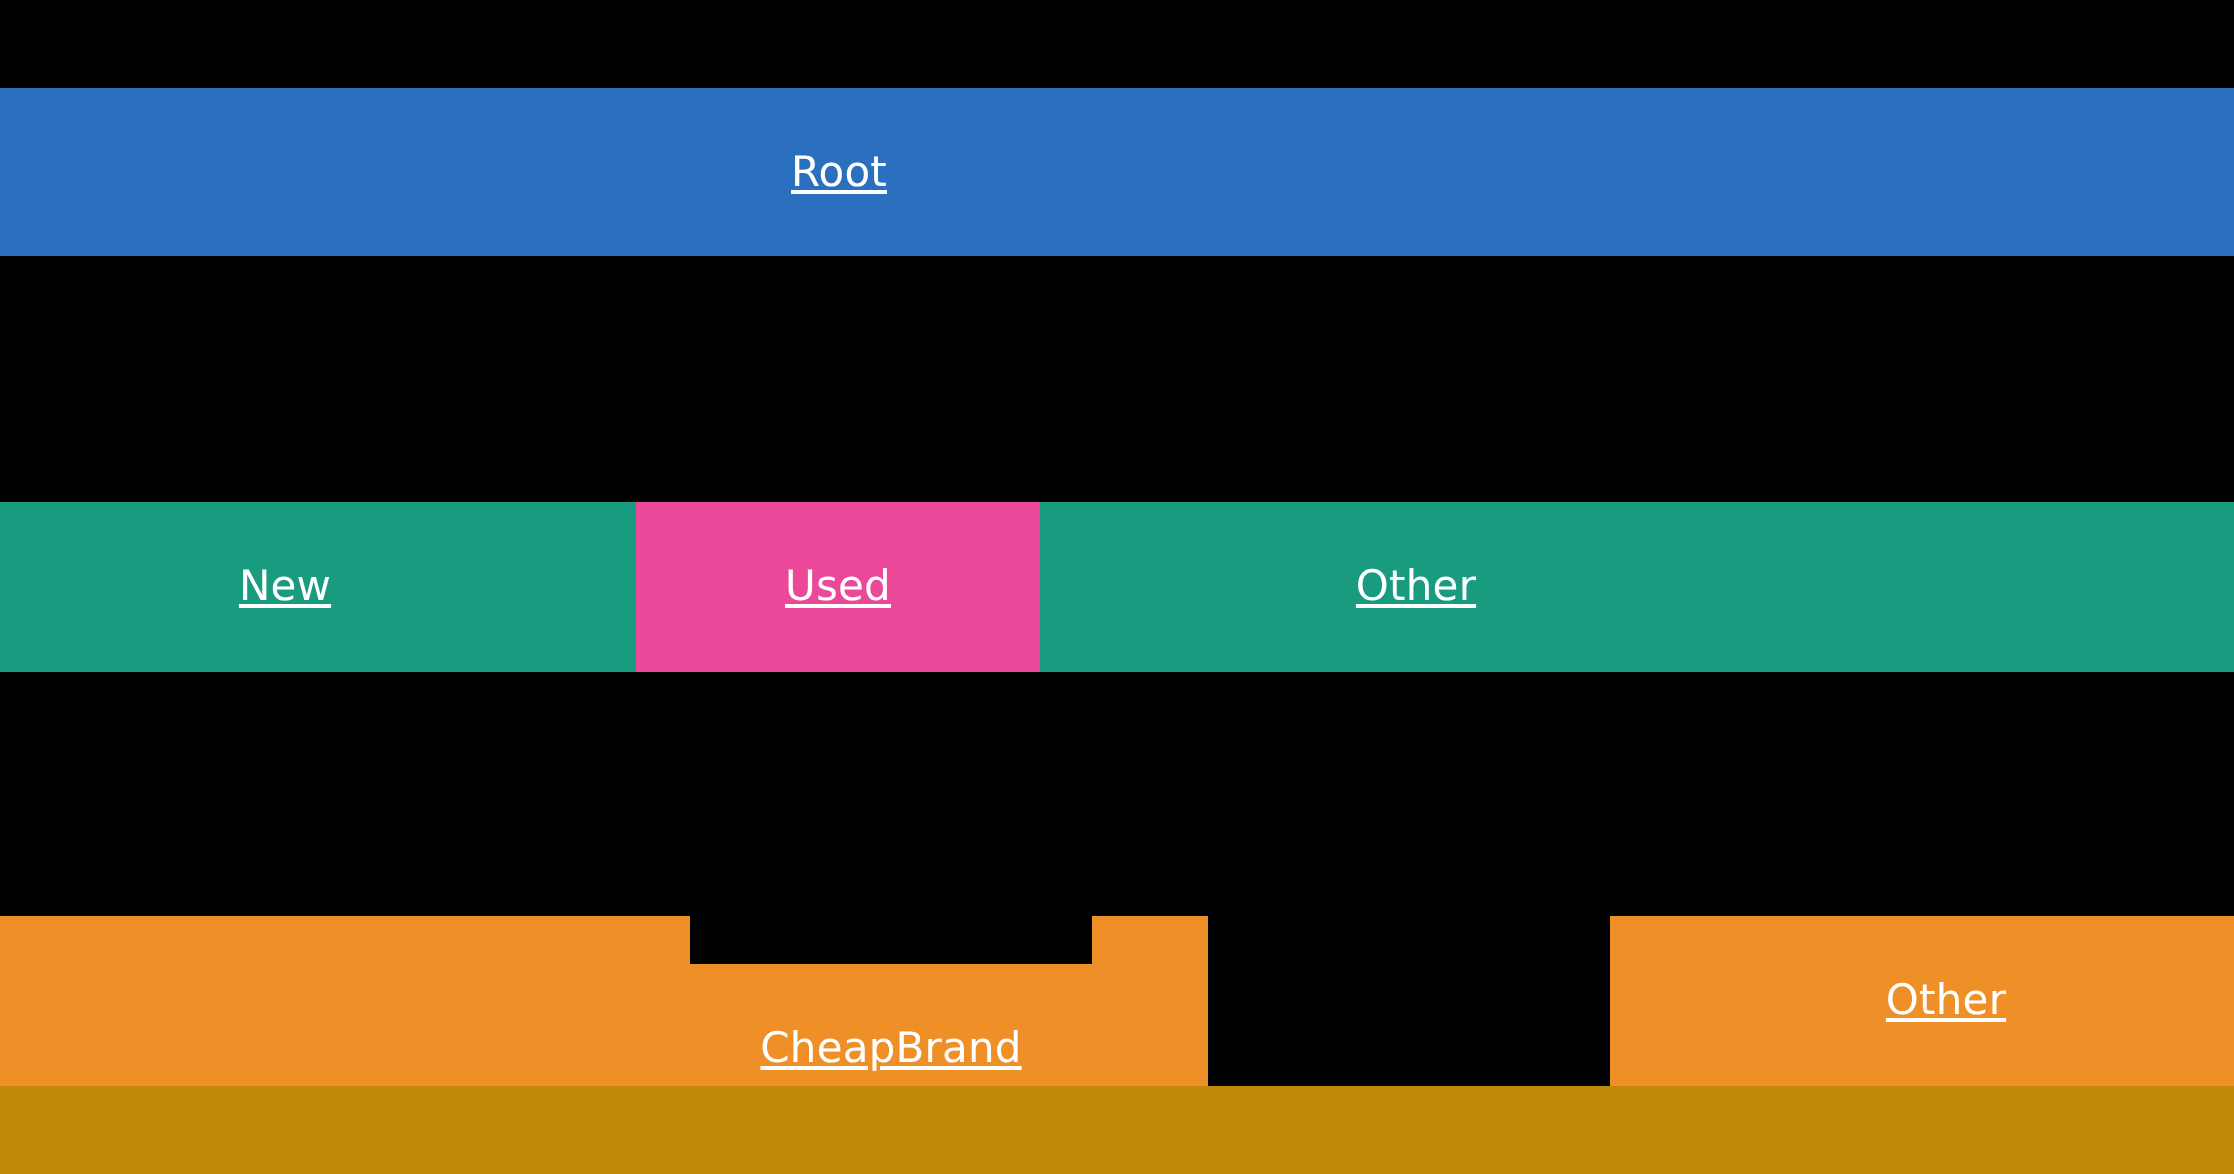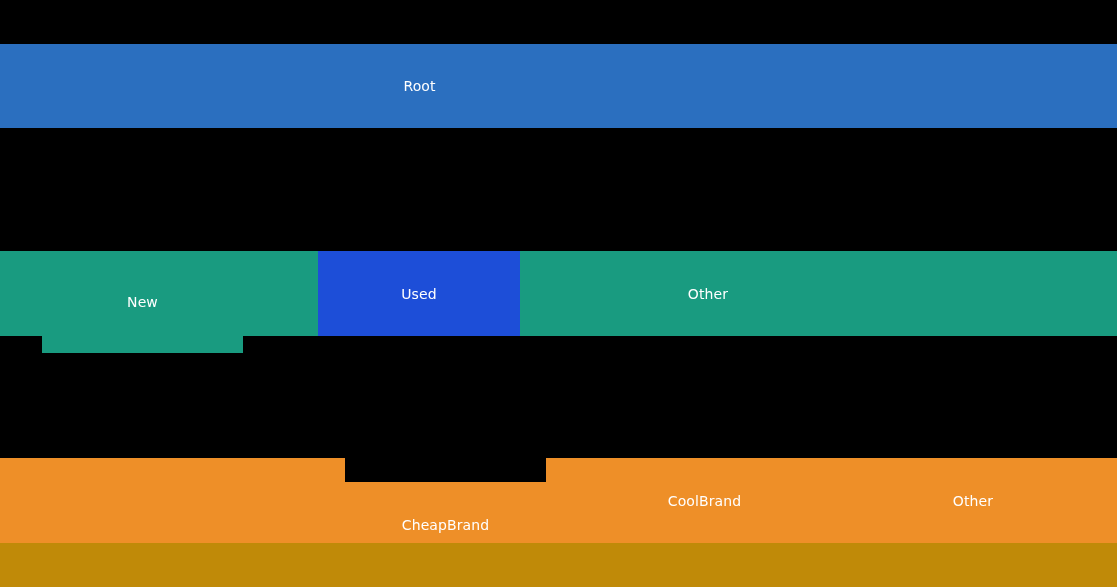--- a/index.html
+++ b/index.html
@@ -37,59 +37,57 @@
     font-size: 21px;
     font-family: "DejaVu Sans", sans-serif;
     line-height: 1;
     white-space: nowrap;
     letter-spacing: 0.1px;
   }
   .icicle-node .node-label {
     display: block;
     text-align: center;
     color: #ffffff;
-    font-size: 14px;
+    font-size: 21px;
+    text-decoration: underline;
   }
 </style>
 </head>
 <body>
 
 <div id="chart-root" style="background: rgb(0, 0, 0);">
 
 <div class="icicle-row" style="top: 44px; height: 84px;">
       <div class="icicle-node no-label" style="left: 0px; width: 318px; height: 84px; background: rgb(43, 111, 191);"></div>
       <div class="icicle-node" style="left: 318px; width: 203px; height: 84px; background: rgb(43, 111, 191);">
         <span class="node-label">Root</span>
       </div>
       <div class="icicle-node no-label" style="left: 521px; width: 596px; height: 84px; background: rgb(43, 111, 191);"></div>
     </div>
     <div class="icicle-row" style="top: 251px; height: 85px;">
       <div class="icicle-node no-label" style="left: 0px; width: 42px; height: 85px; background: rgb(25, 155, 128);"></div>
-      <div class="icicle-node" style="left: 42px; width: 201px; height: 102px; background: rgb(25, 155, 128);">
+      <div class="icicle-node" style="left: 42px; width: 201px; height: 85px; background: rgb(25, 155, 128);">
         <span class="node-label">New</span>
       </div>
       <div class="icicle-node no-label" style="left: 243px; width: 75px; height: 85px; background: rgb(25, 155, 128);"></div>
-      <div class="icicle-node" style="left: 318px; width: 202px; height: 85px; background: #1d4ed8;">
+      <div class="icicle-node" style="left: 318px; width: 202px; height: 85px; background: #ec4899;">
         <span class="node-label">Used</span>
       </div>
       <div class="icicle-node no-label" style="left: 520px; width: 87px; height: 85px; background: rgb(25, 155, 128);"></div>
       <div class="icicle-node" style="left: 607px; width: 202px; height: 85px; background: rgb(25, 155, 128);">
         <span class="node-label">Other</span>
       </div>
       <div class="icicle-node no-label" style="left: 809px; width: 308px; height: 85px; background: rgb(25, 155, 128);"></div>
     </div>
     <div class="icicle-row" style="top: 458px; height: 85px;">
       <div class="icicle-node no-label" style="left: 0px; width: 345px; height: 85px; background: rgb(238, 143, 40);"></div>
       <div class="icicle-node" style="left: 345px; width: 201px; height: 85px; background: rgb(238, 143, 40); margin-top: 24px;">
         <span class="node-label">CheapBrand</span>
       </div>
       <div class="icicle-node no-label" style="left: 546px; width: 58px; height: 85px; background: rgb(238, 143, 40);"></div>
-      <div class="icicle-node" style="left: 604px; width: 201px; height: 85px; background: rgb(238, 143, 40);">
-        <span class="node-label">CoolBrand</span>
-      </div>
       <div class="icicle-node no-label" style="left: 805px; width: 64px; height: 85px; background: rgb(238, 143, 40);"></div>
       <div class="icicle-node" style="left: 869px; width: 208px; height: 85px; background: rgb(238, 143, 40);">
         <span class="node-label">Other</span>
       </div>
       <div class="icicle-node no-label" style="left: 1077px; width: 40px; height: 85px; background: rgb(238, 143, 40);"></div>
     </div>
     <div class="icicle-row" style="top: 543px; height: 44px;">
       <div class="icicle-node no-label" style="left: 0px; width: 1117px; height: 44px; background: rgb(192, 138, 8);"></div>
     </div>
   </div>

